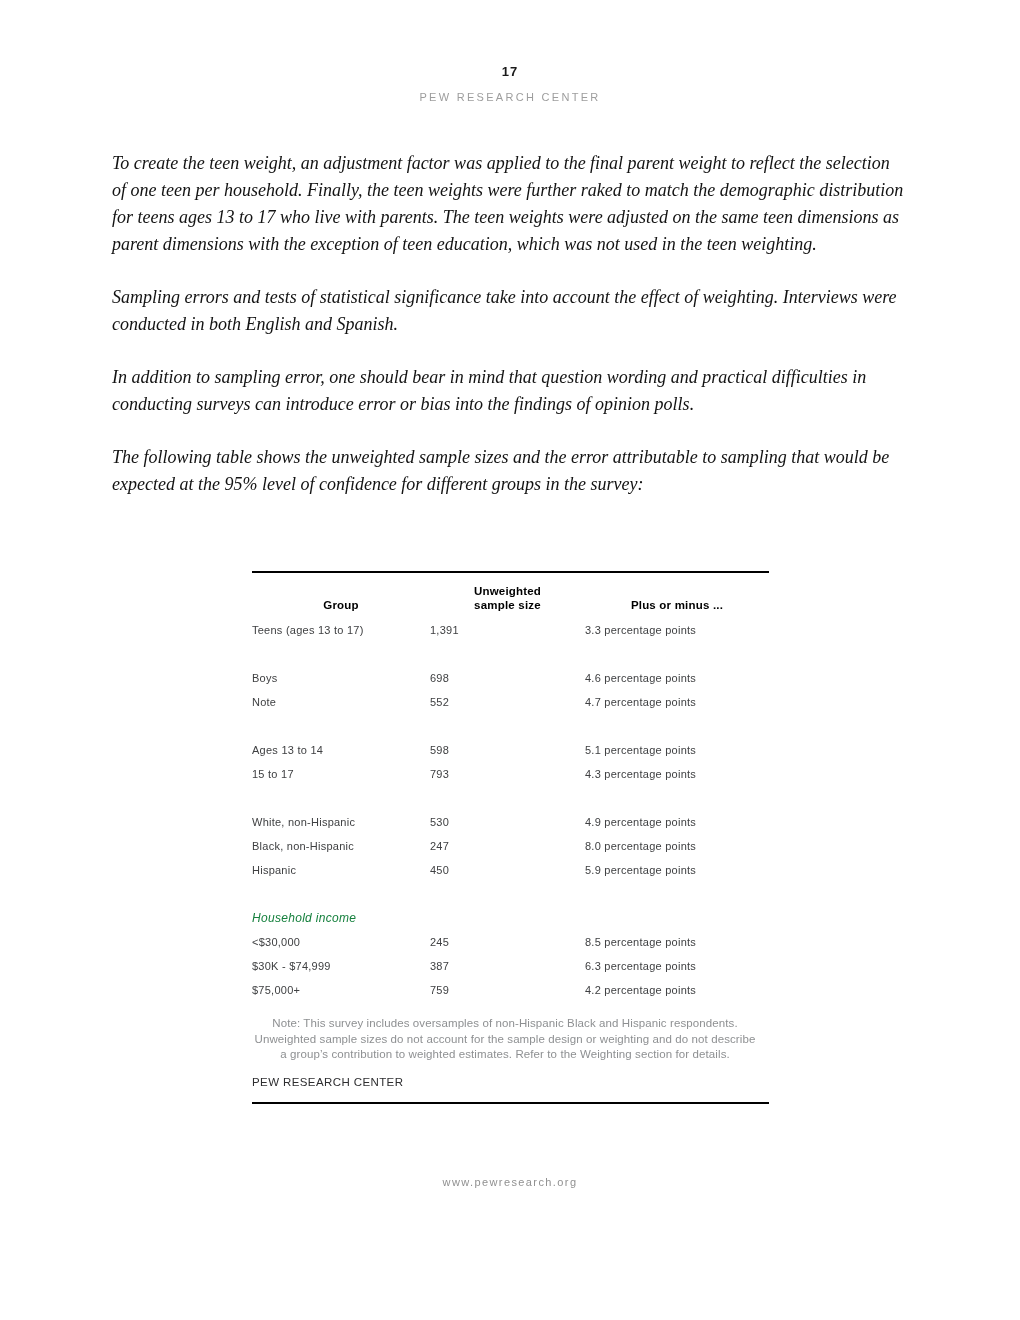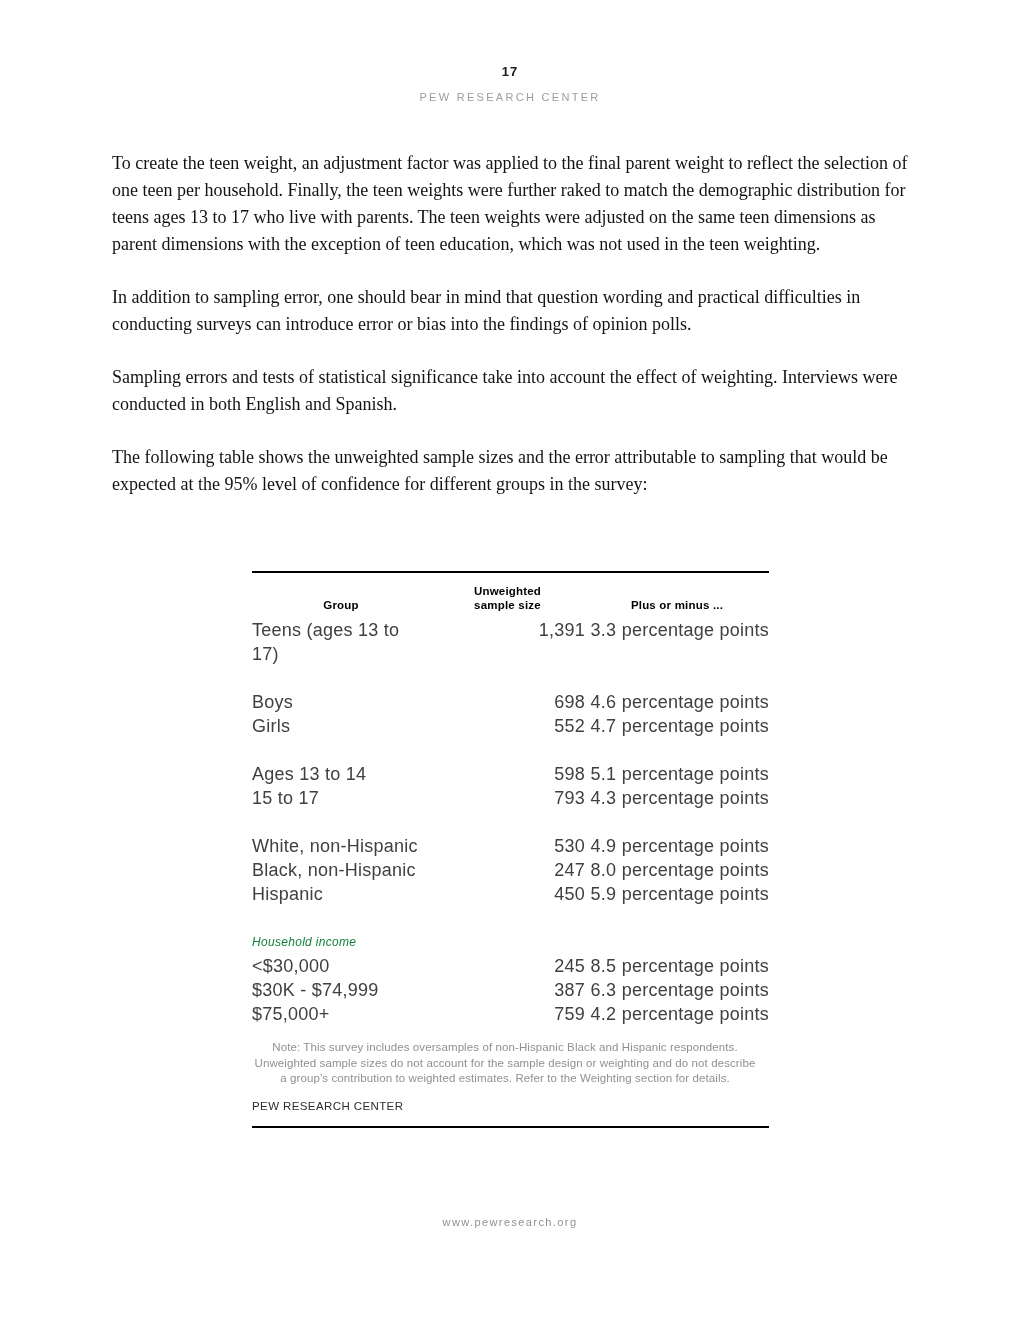--- a/index.html
+++ b/index.html
@@ -38,20 +38,21 @@
   .content {
     position: absolute;
     left: 112px;
     top: 150px;
     width: 796px;
     font-family: "Liberation Serif", "DejaVu Serif", serif;
     font-size: 18px;
     line-height: 27px;
     color: #131313;
     text-align: left;
+    font-style: italic;
   }
   .content p { margin: 0 0 26px 0; }
 
   
   .tablewrap {
     position: absolute;
     left: 252px;
     top: 571px;
     width: 517px;
     border-top: 2px solid #000000;
@@ -66,26 +67,26 @@
   }
   .thead {
     align-items: end;
     font-size: 11.5px;
     line-height: 14px;
     font-weight: 700;
     color: #000000;
   }
   .th { text-align: center; letter-spacing: 0.2px; }
   .trow {
-    font-size: 18px;
+    font-size: 11px;
     line-height: 24px;
     letter-spacing: 0.25px;
   }
   .c-group { text-align: left; }
-  .c-n, .c-moe { text-align: right; }
+  .c-n, .c-moe { text-align: left; }
   .tsection-first { margin-top: 6px; }
   .tsection { margin-top: 24px; }
   .section-label {
     font-size: 12px;
     line-height: 24px;
     font-style: italic;
     color: #15803d;
     letter-spacing: 0.3px;
   }
   .note {
@@ -100,21 +101,21 @@
   .credit {
     margin-top: 13px;
     font-size: 11.5px;
     color: #2e2e30;
     letter-spacing: 0.4px;
   }
 
   
   .page-footer {
     position: absolute;
-    top: 1216px;
+    top: 1176px;
     left: 0;
     width: 100%;
     text-align: center;
     font-family: "Liberation Sans", "DejaVu Sans", sans-serif;
     font-size: 11px;
     color: #909090;
     letter-spacing: 1.4px;
   }
 </style>
 </head>
@@ -122,22 +123,22 @@
 
 <div class="page">
 
   <div class="page-header">
     <div class="page-number">17</div>
     <div class="brand">PEW RESEARCH CENTER</div>
   </div>
 
   <div class="content">
     <p>To create the teen weight, an adjustment factor was applied to the final parent weight to reflect the selection of one teen per household. Finally, the teen weights were further raked to match the demographic distribution for teens ages 13 to 17 who live with parents. The teen weights were adjusted on the same teen dimensions as parent dimensions with the exception of teen education, which was not used in the teen weighting.</p>
+    <p>Sampling errors and tests of statistical significance take into account the effect of weighting. Interviews were conducted in both English and Spanish.</p>
     <p>In addition to sampling error, one should bear in mind that question wording and practical difficulties in conducting surveys can introduce error or bias into the findings of opinion polls.</p>
-    <p>Sampling errors and tests of statistical significance take into account the effect of weighting. Interviews were conducted in both English and Spanish.</p>
     <p>The following table shows the unweighted sample sizes and the error attributable to sampling that would be expected at the 95% level of confidence for different groups in the survey:</p>
   </div>
 
   <div class="tablewrap">
 
     <div class="thead">
       <div class="th">Group</div>
       <div class="th">
         <div>Unweighted</div>
         <div>sample size</div>
@@ -153,21 +154,21 @@
       </div>
     </div>
 
     <div class="tsection">
       <div class="trow">
         <span class="c-group">Boys</span>
         <span class="c-n">698</span>
         <span class="c-moe">4.6 percentage points</span>
       </div>
       <div class="trow">
-        <span class="c-group">Girls</span>
+        <span class="c-group">Note</span>
         <span class="c-n">552</span>
         <span class="c-moe">4.7 percentage points</span>
       </div>
     </div>
 
     <div class="tsection">
       <div class="trow">
         <span class="c-group">Ages 13 to 14</span>
         <span class="c-n">598</span>
         <span class="c-moe">5.1 percentage points</span>

